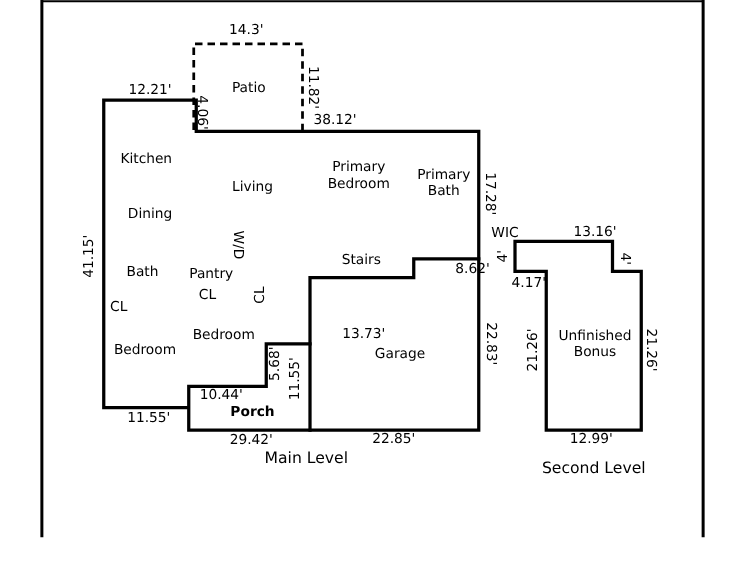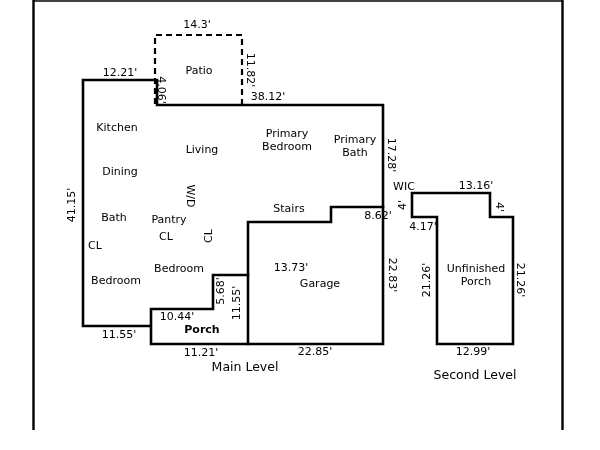--- a/index.html
+++ b/index.html
@@ -83,33 +83,33 @@
       <span class="label room" style="left: 114px; top: 218px; transform: translate(-50%, -50%);">Bath</span>
       <span class="label room" style="left: 169px; top: 220px; transform: translate(-50%, -50%);">Pantry</span>
       <span class="label dim" style="left: 423px; top: 227px; transform: translate(-50%, -50%);">4.17'</span>
       <span class="label dim" style="left: 291px; top: 232px; transform: translate(-50%, -50%); margin-top: 36px;">13.73'</span>
       <span class="label room" style="left: 209px; top: 236px; transform: translate(-50%, -50%) rotate(-90deg);">CL</span>
       <span class="label room" style="left: 166px; top: 237px; transform: translate(-50%, -50%);">CL</span>
       <span class="label room" style="left: 95px; top: 246px; transform: translate(-50%, -50%);">CL</span>
       <span class="label room" style="left: 179px; top: 269px; transform: translate(-50%, -50%);">Bedroom</span>
       <span class="label dim" style="left: 392px; top: 275px; transform: translate(-50%, -50%) rotate(90deg);">22.83'</span>
       <span class="label room" style="left: 476px; top: 276px; transform: translate(-50%, -50%);">Unfinished
-Porch</span>
+Bonus</span>
       <span class="label dim" style="left: 427px; top: 280px; transform: translate(-50%, -50%) rotate(-90deg);">21.26'</span>
       <span class="label dim" style="left: 520px; top: 280px; transform: translate(-50%, -50%) rotate(90deg);">21.26'</span>
       <span class="label room" style="left: 116px; top: 281px; transform: translate(-50%, -50%);">Bedroom</span>
       <span class="label room" style="left: 320px; top: 284px; transform: translate(-50%, -50%);">Garage</span>
       <span class="label dim" style="left: 221px; top: 291px; transform: translate(-50%, -50%) rotate(-90deg);">5.68'</span>
       <span class="label dim" style="left: 237px; top: 303px; transform: translate(-50%, -50%) rotate(-90deg);">11.55'</span>
       <span class="label dim" style="left: 177px; top: 317px; transform: translate(-50%, -50%);">10.44'</span>
       <span class="label room" style="left: 202px; top: 330px; transform: translate(-50%, -50%); font-weight: bold;">Porch</span>
       <span class="label dim" style="left: 119px; top: 335px; transform: translate(-50%, -50%);">11.55'</span>
       <span class="label dim" style="left: 315px; top: 352px; transform: translate(-50%, -50%);">22.85'</span>
       <span class="label dim" style="left: 473px; top: 352px; transform: translate(-50%, -50%);">12.99'</span>
-      <span class="label dim" style="left: 201px; top: 353px; transform: translate(-50%, -50%);">11.21'</span>
+      <span class="label dim" style="left: 201px; top: 353px; transform: translate(-50%, -50%);">29.42'</span>
       <span class="label title" style="left: 245px; top: 367px; transform: translate(-50%, -50%);">Main Level</span>
       <span class="label title" style="left: 475px; top: 375px; transform: translate(-50%, -50%);">Second Level</span>
     </div>
 
   <div id="footer-left" class="footer-text">TOTAL Sketch by a la mode, inc.</div>
 
   <div id="footer-center" class="footer-text">Area Calculations Summary</div>
 
 </div>
 

